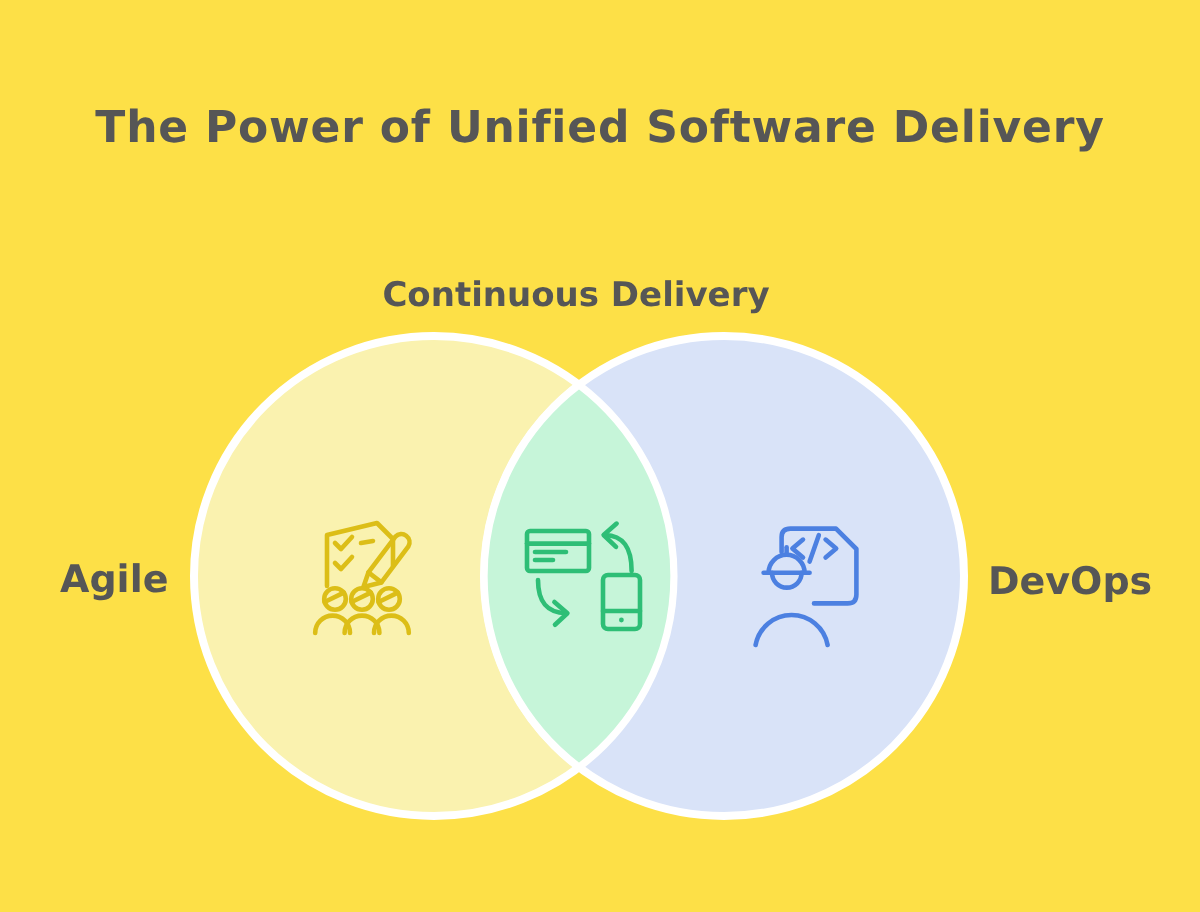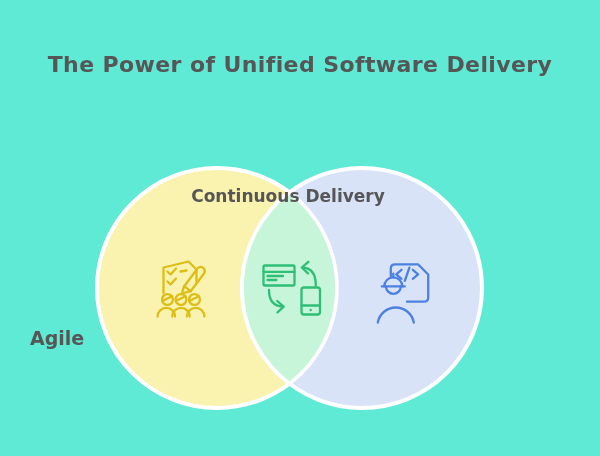--- a/index.html
+++ b/index.html
@@ -1,25 +1,25 @@
 <!DOCTYPE html>
 <html><head>
 <meta charset="utf-8">
 <style>
   html,body { margin:0; padding:0; background:#ffffff; }
   .canvas {
-    position:relative; width:600px; height:456px; background:#5eead4;
+    position:relative; width:600px; height:456px; background:#fde047;
     font-family:"DejaVu Sans","Liberation Sans",sans-serif; overflow:hidden;
   }
   .venn-svg { position:absolute; left:0; top:0; }
   .title {
     position:absolute; top:52px; left:0; width:100%; text-align:center;
     font-size:22px; font-weight:bold; color:#565656; letter-spacing:0.4px;
   }
-  .lbl { position:absolute; font-weight:bold; color:#565656; white-space:nowrap; line-height:24px;margin-top:48px; }
+  .lbl { position:absolute; font-weight:bold; color:#565656; white-space:nowrap; line-height:24px; }
   .overlap-lbl { top:136px; left:288px; transform:translateX(-50%); font-size:17px; }
   .left-lbl  { top:278px; left:30px;  font-size:19px; }
   .right-lbl { top:279px; left:494px; font-size:19px; }
   .icon { fill:none; stroke-width:2.3; stroke-linecap:round; stroke-linejoin:round; }
 </style>
 </head>
 <body>
 
 <div class="canvas">
 
@@ -75,13 +75,14 @@
       <path d="M 393.3 277.3 L 393.3 273.6"></path>
       <path d="M 381.8 286.4 L 404.8 286.4"></path>
       <path d="M 386 286.4 A 7.4 7.4 0 0 0 400.8 286.4"></path>
       <path d="M 377.8 322.5 A 18.3 18.3 0 0 1 413.8 322.5"></path>
     </g>
   </svg>
 
   <div class="title">The Power of Unified Software Delivery</div>
   <div class="lbl overlap-lbl">Continuous Delivery</div>
   <div class="lbl left-lbl">Agile</div>
+  <div class="lbl right-lbl">DevOps</div>
 </div>
 
 </body></html>

